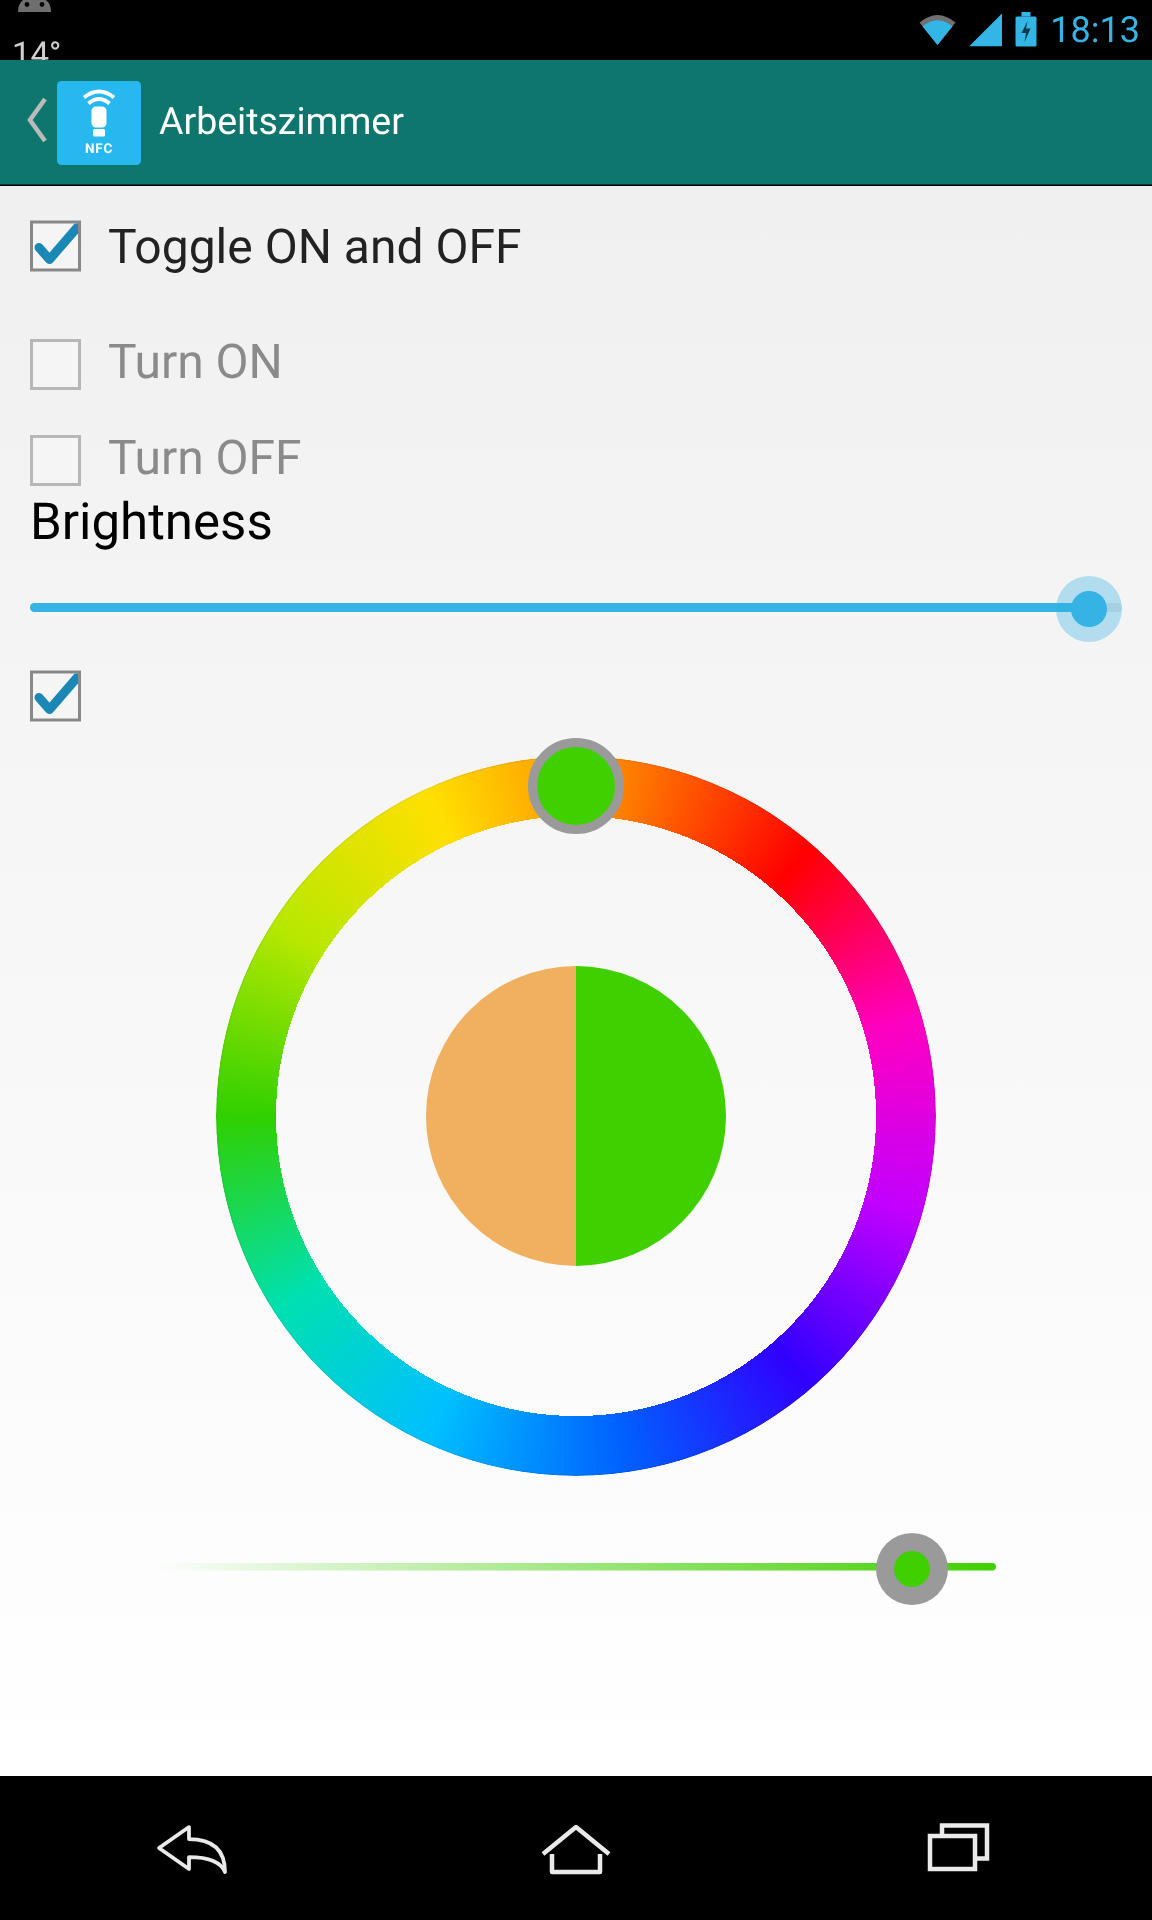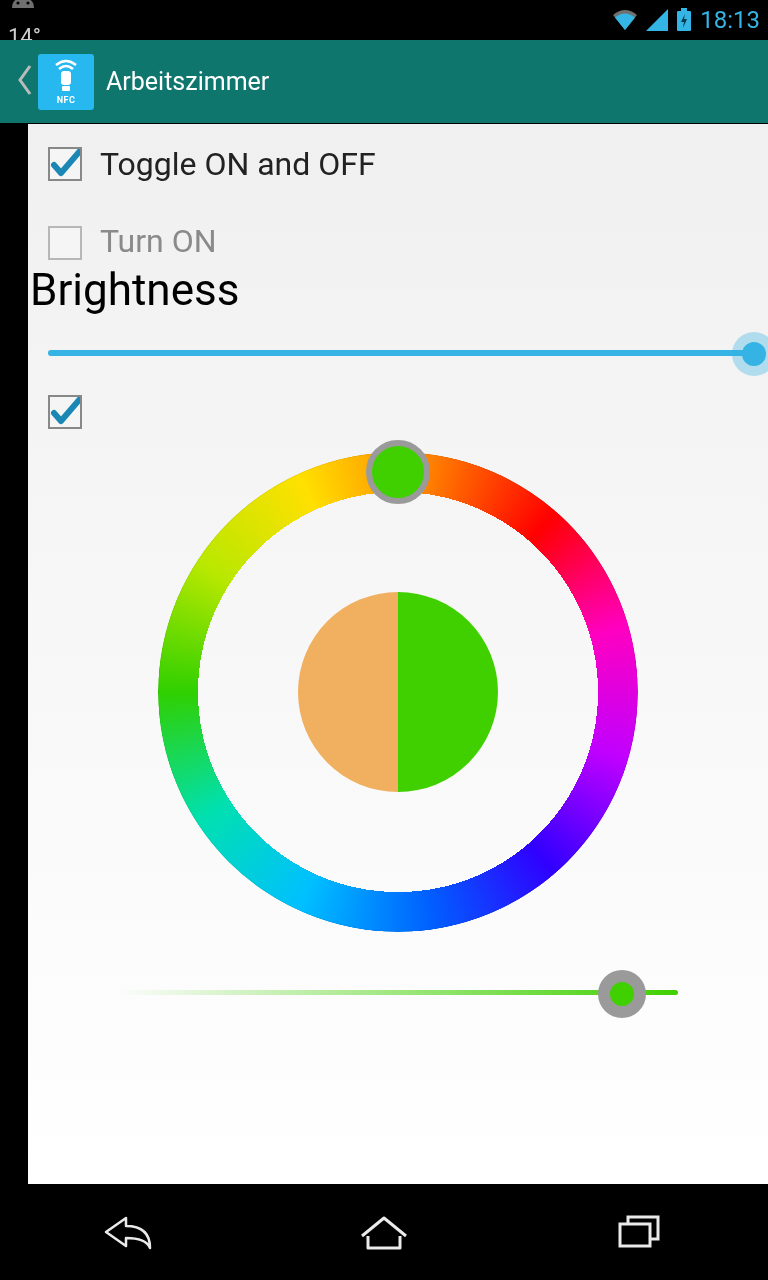--- a/index.html
+++ b/index.html
@@ -14,31 +14,31 @@
 .android-head { color:#6f6f6f; }
 
 
 .action-bar { height: 84px; background: #0f766e; color: #fff; display: flex; align-items: center; padding: 0 16px; border-bottom: 1px solid #000; }
 .back-caret { color:#bbb; margin-right:4px; }
 .app-icon { width:56px; height:56px; background:#26b8ee; border-radius:3px; display:flex; flex-direction:column; align-items:center; justify-content:center; margin-right:12px; }
 .app-icon .nfc { font-size:9px; color:#fff; font-weight:bold; margin-top:2px; letter-spacing:0.5px; }
 .title { font-size: 25px; font-weight:400; color:#fff; }
 
 
-.content { flex:1; background: linear-gradient(#f0f0f0, #ffffff); display:flex; flex-direction:column; padding-top:8px;margin-left:28px; }
+.content { flex:1; background: linear-gradient(#f0f0f0, #ffffff); display:flex; flex-direction:column; padding-top:8px; }
 
 .row { display:flex; align-items:center; height:64px; padding:0 20px; }
 .row + .row { border-top: 0; align-items: flex-end; }
 .chk { width:34px; height:34px; border:2px solid #b7b7b7; background:#f5f5f5; display:flex; align-items:center; justify-content:center; margin-right:18px; }
 .chk.checked { border-color:#888; }
 .chk svg { display:block; }
 .row-label { font-size:32px; color:#222; }
 .row.disabled .row-label { color:#8a8a8a; }
 
-.section-title { font-size:44px; color:#000; padding: 4px 8px 6px 2px; }
+.section-title { font-size:34px; color:#000; padding: 4px 8px 6px 20px; }
 
 
 .slider-wrap { position:relative; height:60px; padding:0 30px; }
 .track { position:absolute; left:20px; right:20px; top:28px; height:6px; background:#e0e0e0; border-radius:3px; }
 .track-fill { position:absolute; left:20px; top:28px; height:6px; background:#34b3e4; border-radius:3px; }
 .thumb-halo { position:absolute; top:10px; width:44px; height:44px; border-radius:50%; background:rgba(52,179,228,0.35); display:flex; align-items:center; justify-content:center; }
 .thumb { width:24px; height:24px; border-radius:50%; background:#34b3e4; }
 
 
 .wheel-area { flex:1; display:flex; flex-direction:column; align-items:center; justify-content:flex-start; padding-top:10px; }
@@ -133,20 +133,24 @@
         </svg>
     </div>
     <div class="row-label">Toggle ON and OFF</div>
   </div>
 
   <div class="row disabled">
     <div class="chk"></div>
     <div class="row-label">Turn ON</div>
   </div>
 
+  <div class="row disabled">
+    <div class="chk"></div>
+    <div class="row-label">Turn OFF</div>
+  </div>
 
   <div class="section-title">Brightness</div>
 
   <div class="slider-wrap">
     <div class="track"></div>
     <div class="track-fill" id="bright-fill" style="width: 706.16px;"></div>
     <div class="thumb-halo" id="bright-thumb" style="left: 704.16px;">
         <div class="thumb"></div>
       </div>
   </div>

